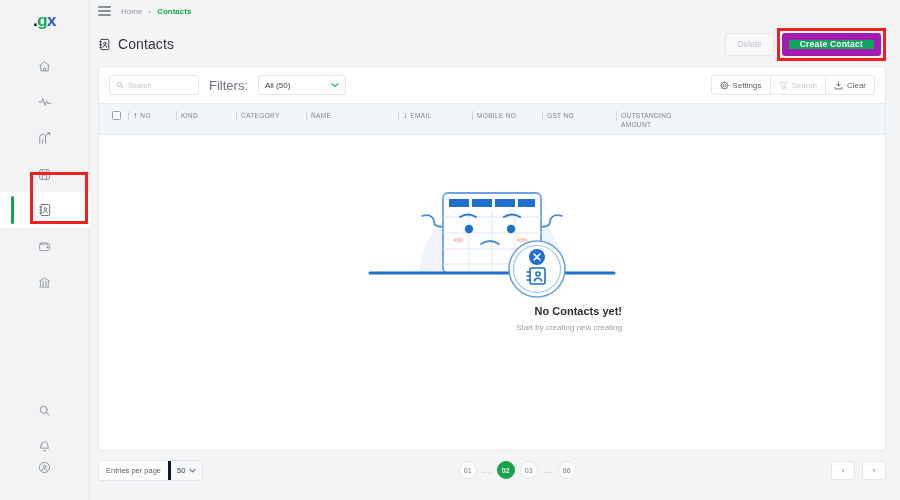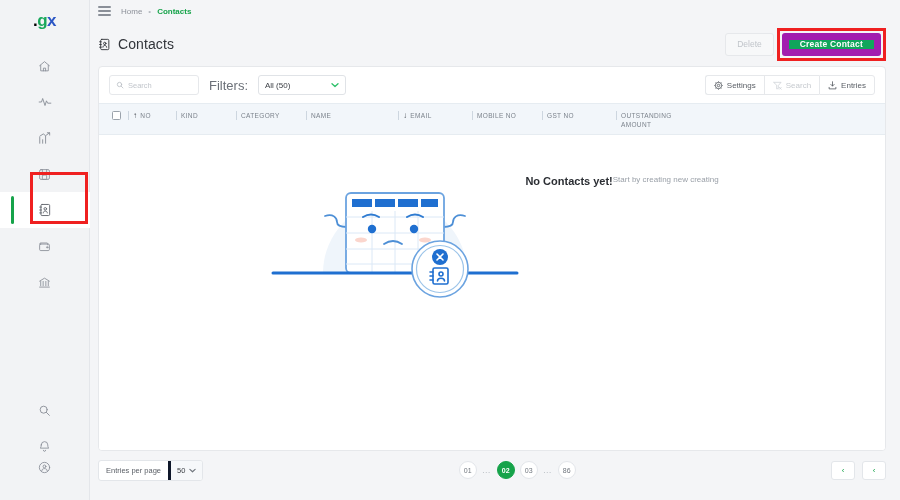--- a/index.html
+++ b/index.html
@@ -147,21 +147,21 @@
     width: 9px; height: 9px; border: 1px solid #9aa2ab; border-radius: 1.5px; background: #fff; cursor: pointer;
   }
   .sort-arrow { color: #4a4f56; font-size: 8px; line-height: 1; }
 
   .tbody {
     flex: 1 1 auto; position: relative; background: #fff;
     display: flex; align-items: flex-start; justify-content: center;
   }
 
   
-  .empty { margin-top: 34px; display: flex; align-items: flex-start; }
+  .empty { margin-top: 34px; display: flex; flex-direction: column; align-items: flex-end; }
   .empty-title { font-size: 11px; font-weight: bold; color: #2b2e33; margin-top: 6px; }
   .empty-sub { font-size: 8px; color: #9aa0a8; margin-top: 6px; }
 
   
   .pagination {
     height: 38px; margin: 0 14px 0 8px;
     display: flex; align-items: center; gap: 9px;
   }
   .entries {
     display: flex; align-items: stretch; border: 1px solid #e3e6ea; border-radius: 3px; overflow: hidden; background: #fff;
@@ -391,21 +391,21 @@
 
 
           <div class="tool-btn">
             <span style="display:flex;color:#4a4f56;">
               <svg width="9" height="9" viewBox="0 0 24 24" fill="none" stroke="currentColor" stroke-width="2" stroke-linecap="round" stroke-linejoin="round">
                   <path d="M12 2v11"></path>
                   <path d="M7.5 9L12 13.6 16.5 9"></path>
                   <path d="M3 17v4h18v-4"></path>
                 </svg>
             </span>
-            <span>Entries</span>
+            <span>Clear</span>
           </div>
         </div>
       </div>
 
       <div class="thead">
         <div class="th-check">
           <div class="chkbox"></div>
         </div>
         <div class="th divider" style="width:48px">
           <span class="sort-arrow">↑</span>

